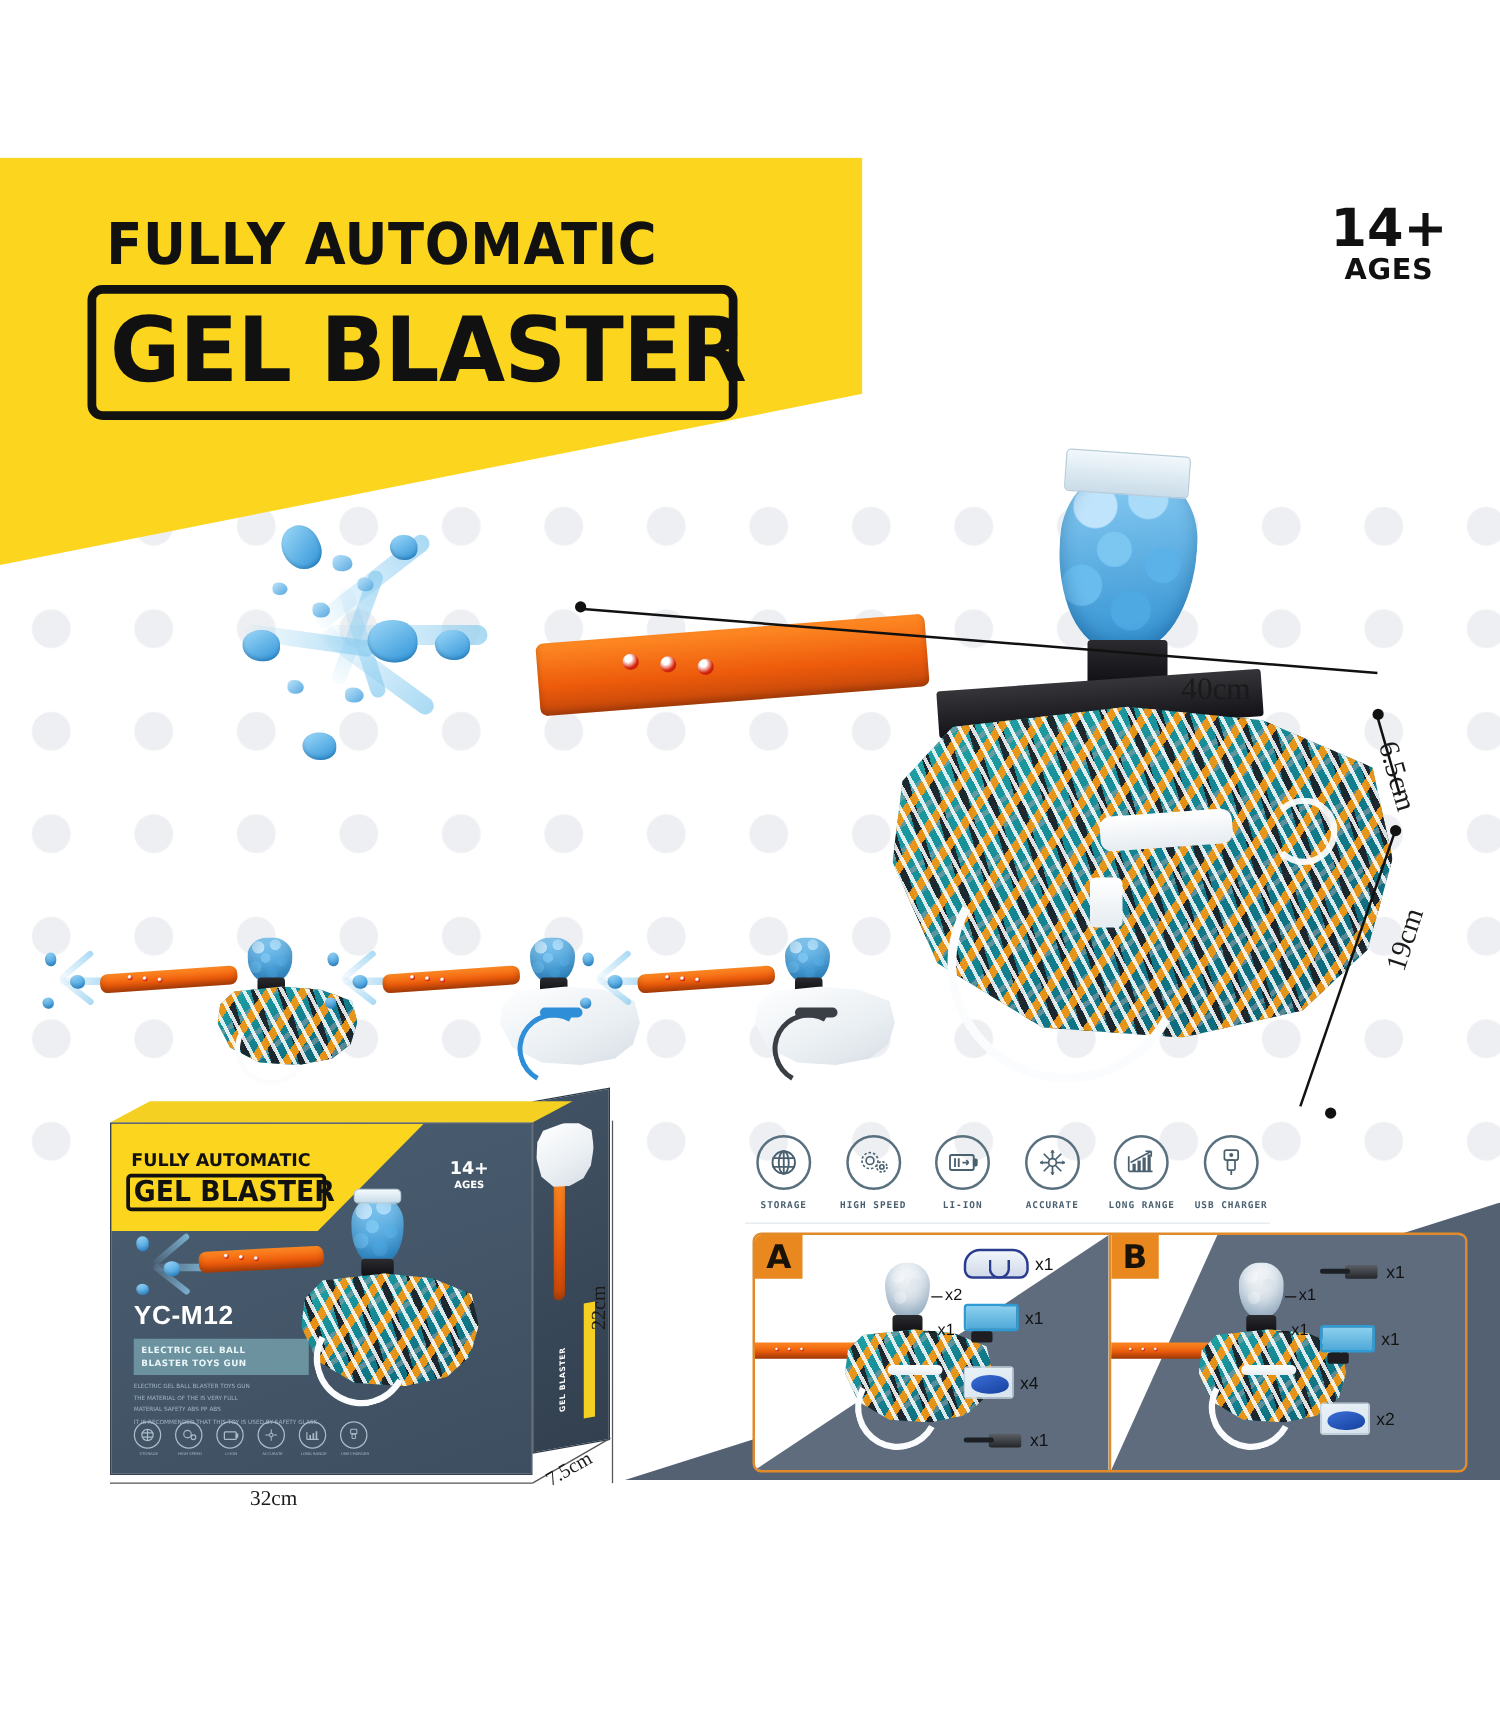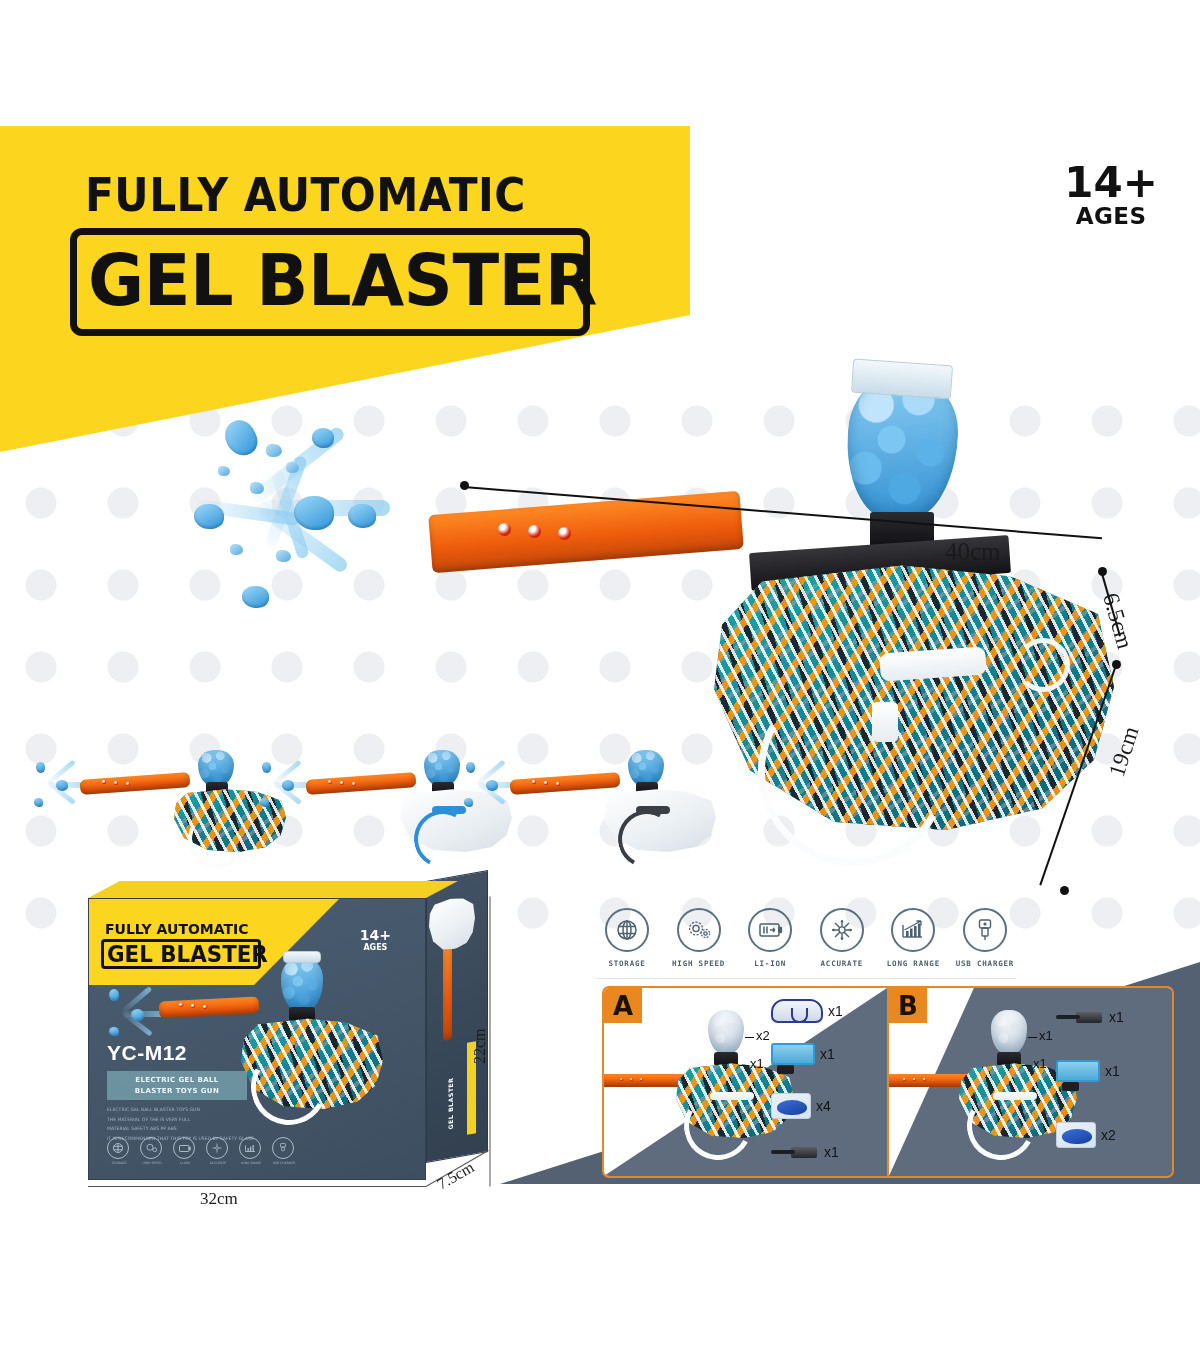--- a/index.html
+++ b/index.html
@@ -136,21 +136,21 @@
               color:#111; font-family:"DejaVu Sans", sans-serif; white-space:nowrap;
               transform:scaleX(.93); transform-origin:left center; }
   .pkg-age{ position:absolute; right:34px; top:28px; text-align:center; color:#fff; }
   .pkg-age-n{ font-size:14px; font-weight:800; font-family:"DejaVu Sans", sans-serif; }
   .pkg-age-l{ font-size:8px; font-weight:800; font-family:"DejaVu Sans", sans-serif; }
   .pkg-model{ position:absolute; left:18px; top:142px; font-size:21px; font-weight:700;
               color:#fff; letter-spacing:.5px; font-family:"Liberation Sans", sans-serif; }
   .pkg-sub{ position:absolute; left:18px; top:172px; width:140px; padding:4px 6px;
             background:rgba(142,196,205,.55); font-size:7px; font-weight:700;
             color:#E9F6F8; line-height:1.5; letter-spacing:.4px;
-            font-family:"DejaVu Sans", sans-serif;text-align:center; }
+            font-family:"DejaVu Sans", sans-serif; }
   .pkg-bullets{ position:absolute; left:18px; top:206px; width:168px;
                 font-size:4.6px; color:#9FB3C2; line-height:2.1;
                 font-family:"DejaVu Sans", sans-serif; }
   .pkg-icons{ position:absolute; left:18px; top:238px; display:flex; gap:9px; }
   .pkg-ic{ width:24px; }
   .pkg-ic-c{ width:22px; height:22px; border:1.4px solid #A9BDC9; border-radius:50%;
              display:flex; align-items:center; justify-content:center; }
   .pkg-ic-l{ font-size:3.1px; color:#9FB3C2; text-align:center; margin-top:2px;
              font-family:"DejaVu Sans", sans-serif; white-space:nowrap; }
   .pkg-side{ position:absolute; left:338px; top:-17px; width:62px; height:282px;

